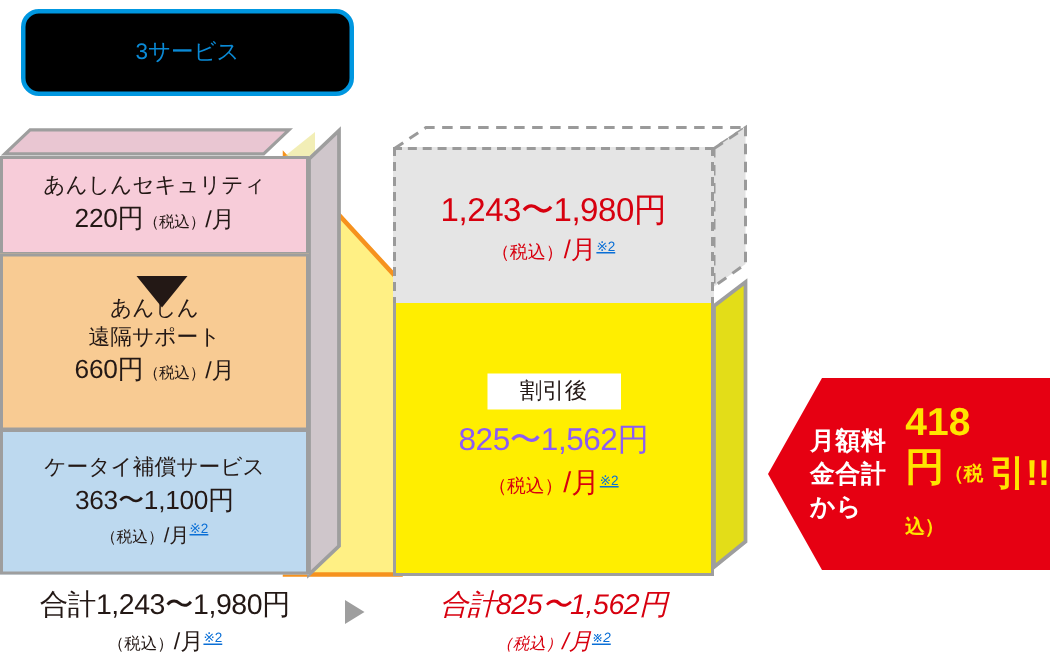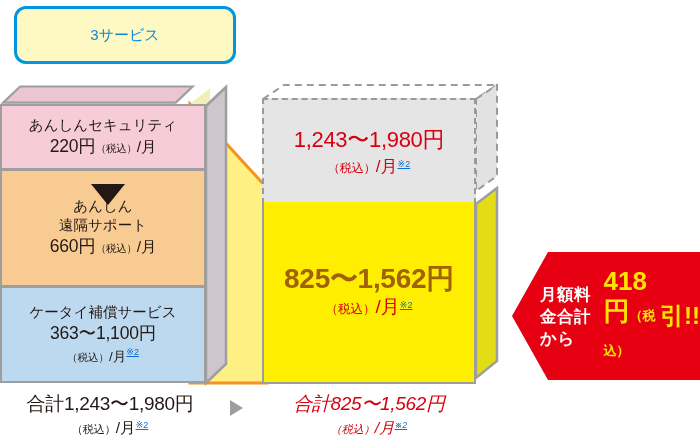--- a/index.html
+++ b/index.html
@@ -6,21 +6,21 @@
   body{
     width:700px;height:447px;background:#ffffff;
     font-family:"Liberation Sans","DejaVu Sans",sans-serif;
     -webkit-font-smoothing:antialiased;
   }
   #stage{position:relative;width:700px;height:447px;overflow:hidden;}
 
   
   .pill{
     position:absolute;box-sizing:border-box;
-    border:3px solid #0097e0;border-radius:12px;background:#fef9c3;
+    border:3px solid #0097e0;border-radius:12px;background:#000000;
     color:#0a8ad6;font-size:15px;line-height:20px;font-weight:500;
     text-align:center;display:flex;align-items:center;justify-content:center;
   }
   .pill .l2{display:block;}
   #pill-left{left:14px;top:6px;width:222px;height:58px;}
   #pill-right{left:287px;top:6px;width:222px;height:58px;}
 
   
   #stack-wrap{position:absolute;left:0;top:84px;width:240px;height:300px;}
   .topface{
@@ -63,21 +63,21 @@
   #yellow-front{
     position:absolute;left:0;top:6px;width:214px;height:182px;
     box-sizing:border-box;border:2px solid #9e9e9e;border-top:none;
     background:#ffee00;
     display:flex;flex-direction:column;align-items:center;justify-content:center;
   }
   #disc-label{
     background:#fff;color:#231815;font-size:15px;line-height:20px;
     padding:2px 22px;margin-bottom:6px;
   }
-  .after-price{color:#a16207;font-size:28px;line-height:30px;font-weight:700;letter-spacing:-0.3px;}
+  .after-price{color:#8b5cf6;font-size:21px;line-height:30px;font-weight:400;letter-spacing:-0.3px;}
   .after-unit{color:#d7000f;font-size:12.5px;line-height:20px;margin-top:1px;}
   .after-unit .perm2{font-size:19px;}
 
   #downarrow{
     position:absolute;left:91px;top:184px;width:0;height:0;
     border-left:17px solid transparent;border-right:17px solid transparent;
     border-top:21px solid #231815;z-index:6;
   }
 
   
@@ -180,20 +180,21 @@
 
   <div id="downarrow"></div>
 
   <div id="yellow-wrap">
 
     <svg style="position:absolute;left:212px;top:-12px;overflow:visible" width="38" height="204" viewBox="0 0 38 204">
       <polygon points="2,20 23,4 23,177 2,194" fill="#e3dd18" stroke="#9e9e9e" stroke-width="2.5"></polygon>
     </svg>
 
     <div id="yellow-front">
+      <div id="disc-label">割引後</div>
       <div class="after-price">825〜1,562円</div>
       <div class="after-unit">
         <span>（税込）</span><span class="perm2">/月</span><span class="ref">※2</span>
       </div>
     </div>
   </div>
 
   <div id="callout">
     <div id="co-l1">月額料金合計から</div>
     <div id="co-l2">

